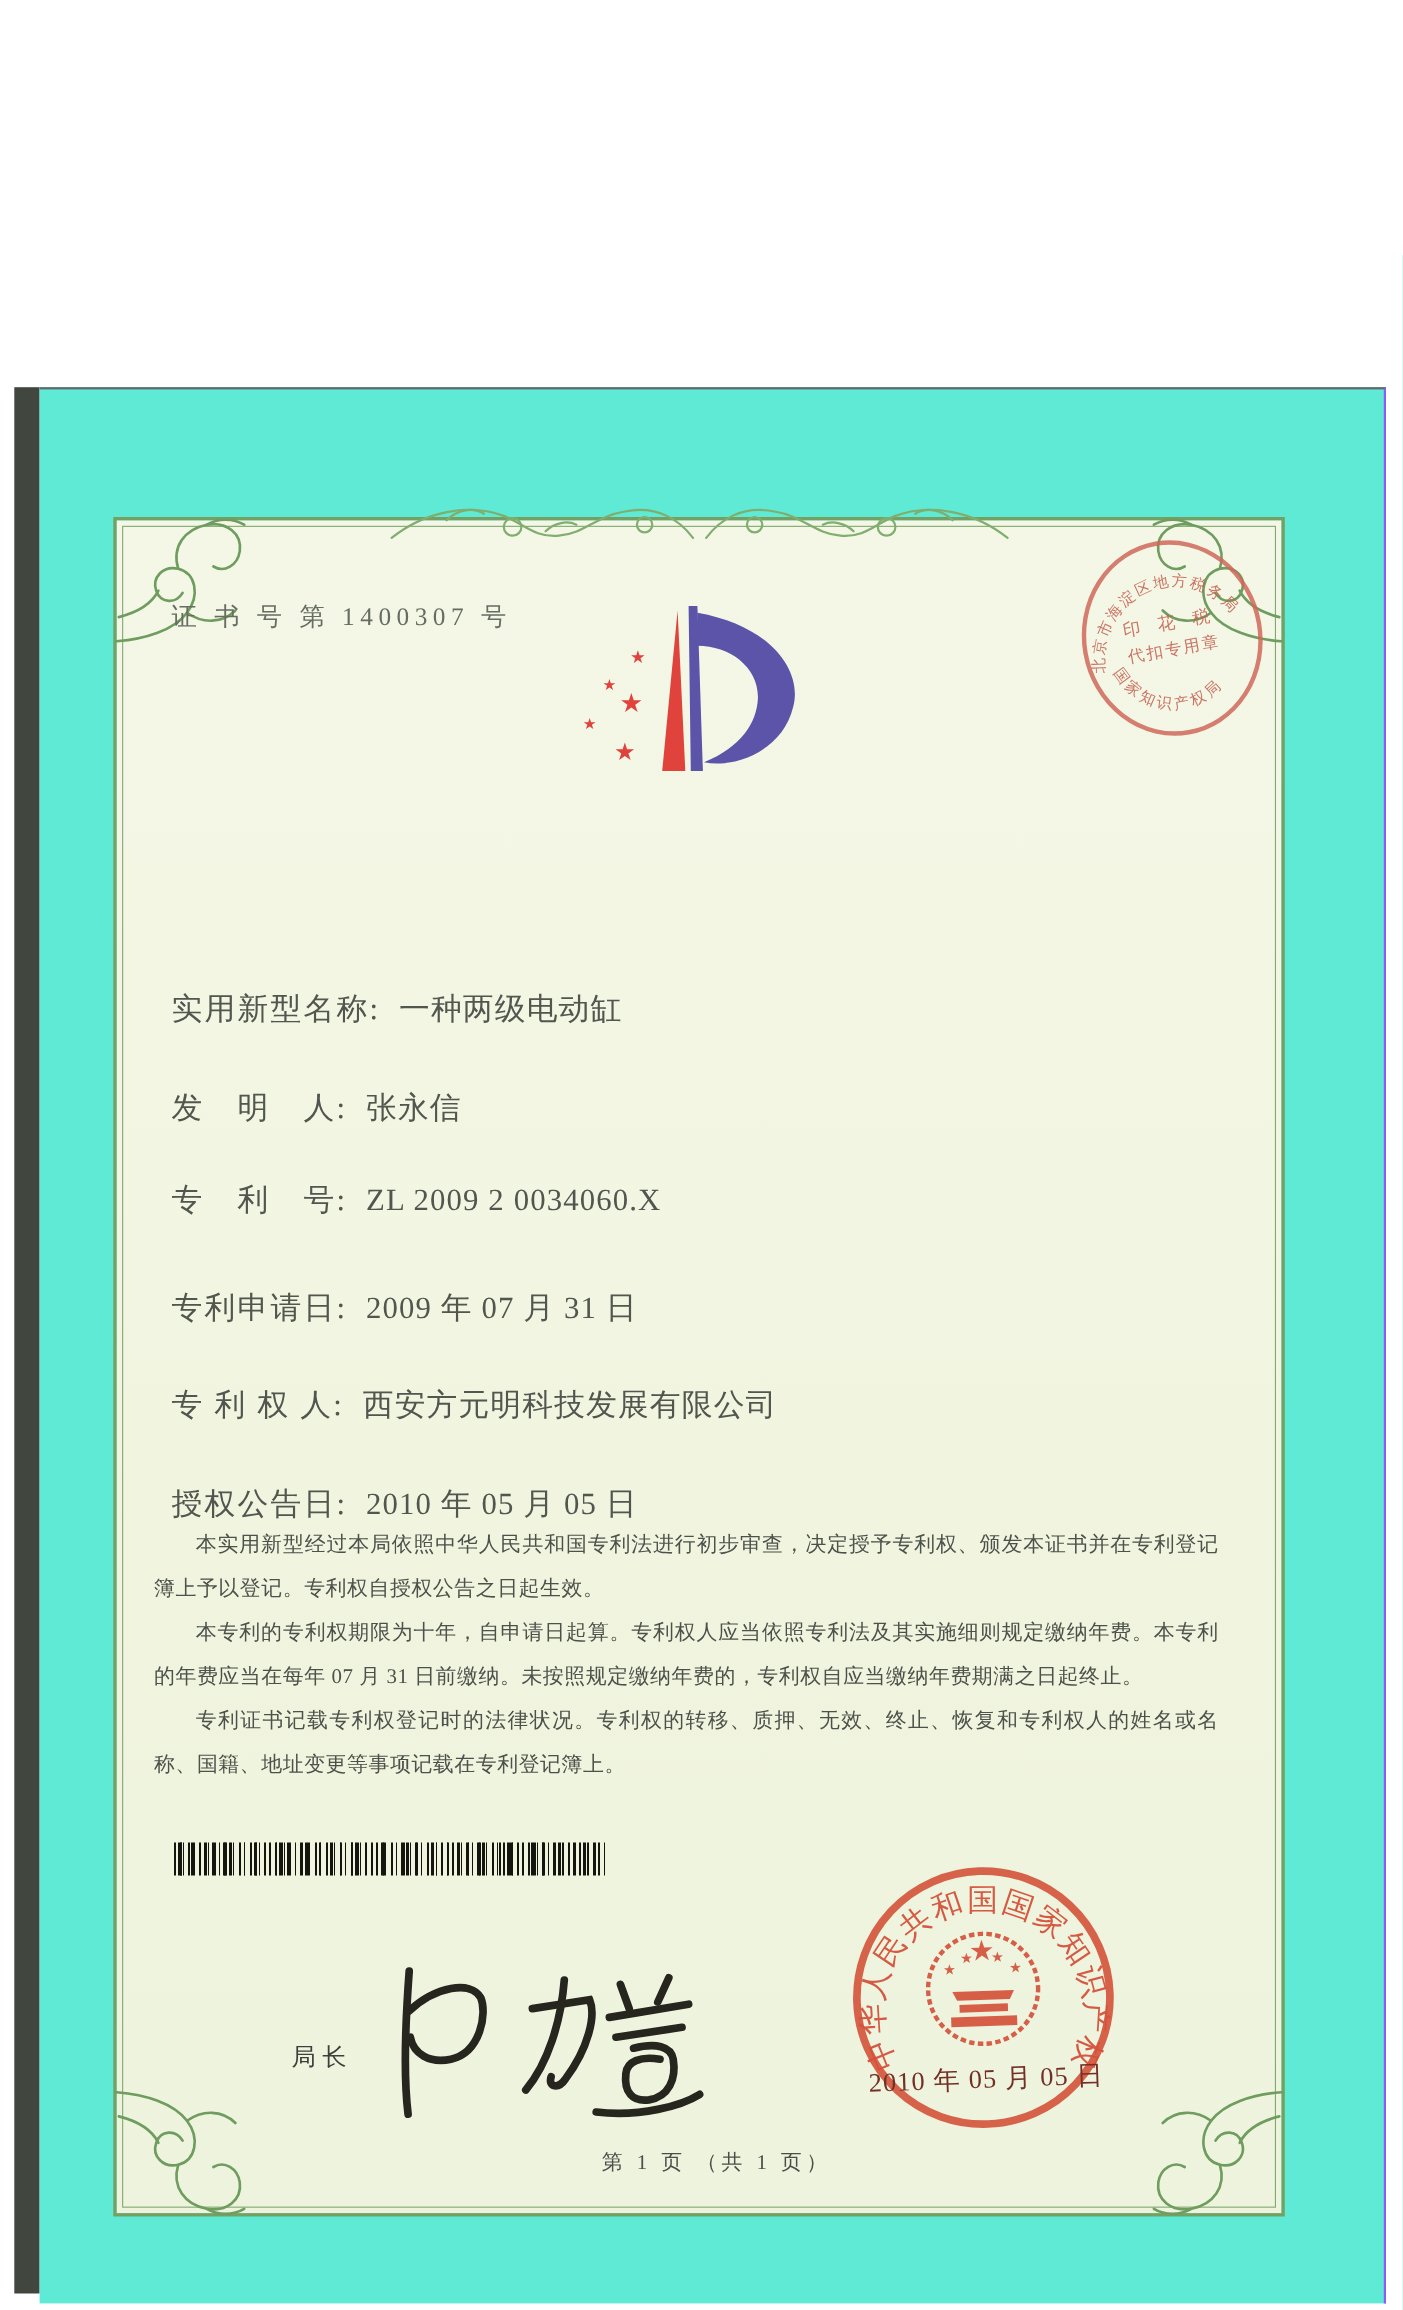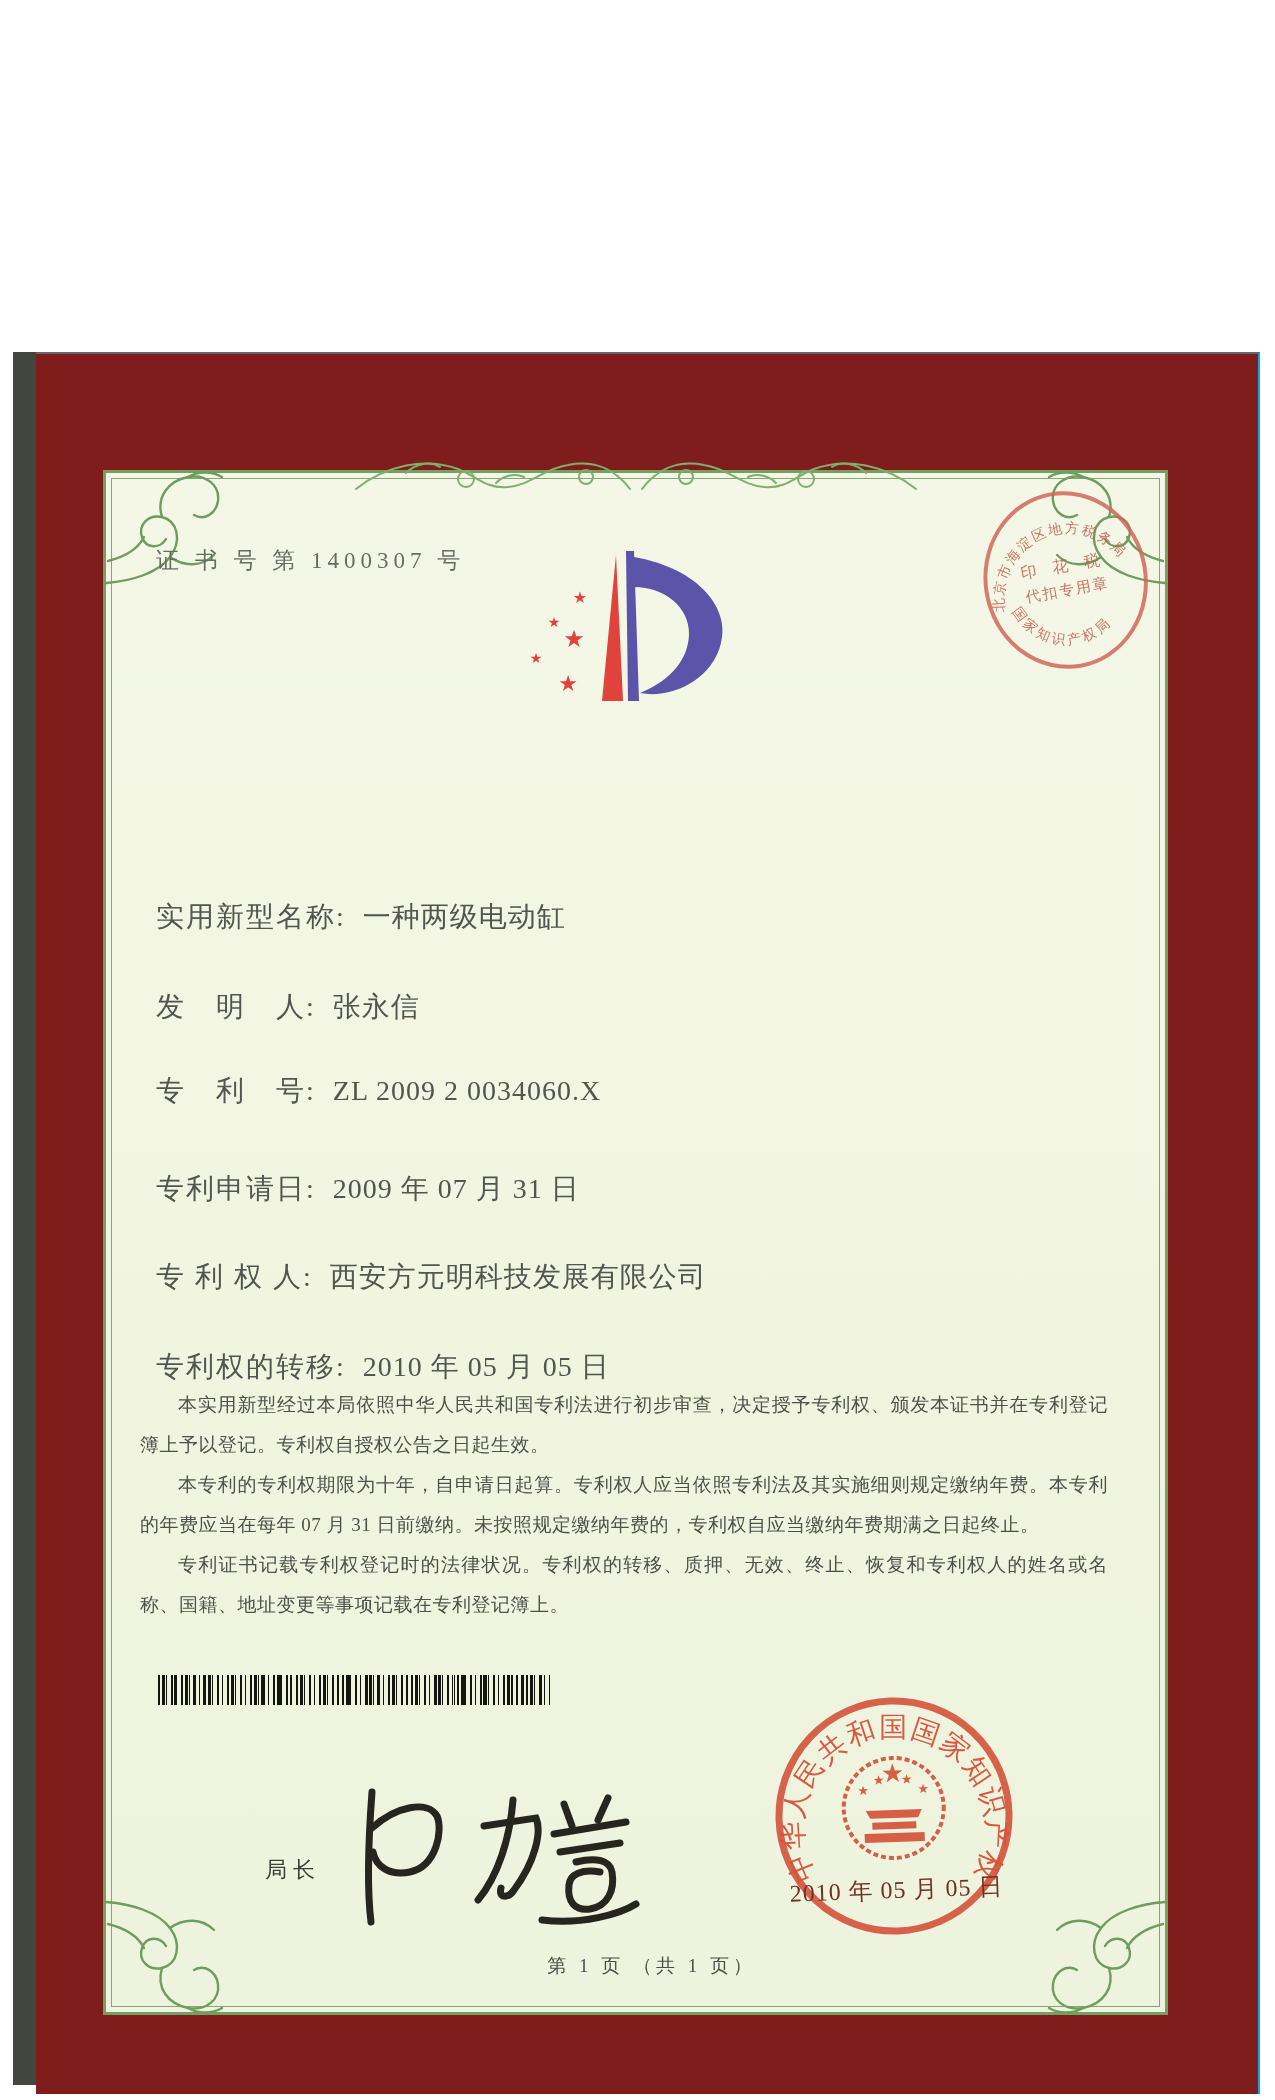--- a/index.html
+++ b/index.html
@@ -2,22 +2,22 @@
 <html><head>
 <meta charset="utf-8">
 <style>
   html,body{margin:0;padding:0;background:#ffffff;}
   body{width:1275px;height:2100px;position:relative;overflow:hidden;
        font-family:"Liberation Serif","DejaVu Serif",serif;}
   .abs{position:absolute;}
 
   
   .scan-spine{left:13px;top:352px;width:23px;height:1733px;background:#41463f;}
-  .scan-page{left:36px;top:352px;width:1222px;height:1740px;background:#7f1d1d;
-             border-top:2px solid #63666a;border-right:2px solid #0ea5e9;}
+  .scan-page{left:36px;top:352px;width:1222px;height:1740px;background:#5eead4;
+             border-top:2px solid #63666a;border-right:2px solid #8b5cf6;}
 
   
   .cert-frame{left:103px;top:468px;width:1065px;height:1545px;
               border:3px solid #74a163;background:linear-gradient(180deg,#f4f7e6 0%,#f1f5e0 55%,#eef3dd 100%);
               box-sizing:border-box;}
   .frame-inner{position:absolute;left:5px;top:5px;right:5px;bottom:5px;
                border:1px solid #7fa970;pointer-events:none;}
 
   .ornament{position:absolute;color:#6f9c5f;}
   .corner{width:150px;height:150px;}
@@ -164,21 +164,21 @@
     </div>
     <div class="abs field f3">
       <span class="lbl">专利申请日:</span>
       <span class="val">2009 年 07 月 31 日</span>
     </div>
     <div class="abs field f4">
       <span class="lbl">专 利 权 人:</span>
       <span class="val">西安方元明科技发展有限公司</span>
     </div>
     <div class="abs field f5">
-      <span class="lbl">专利权的转移:</span>
+      <span class="lbl">授权公告日:</span>
       <span class="val">2010 年 05 月 05 日</span>
     </div>
 
     <div class="abs body-text">
       <p>本实用新型经过本局依照中华人民共和国专利法进行初步审查，决定授予专利权、颁发本证书并在专利登记簿上予以登记。专利权自授权公告之日起生效。</p>
       <p>本专利的专利权期限为十年，自申请日起算。专利权人应当依照专利法及其实施细则规定缴纳年费。本专利的年费应当在每年 07 月 31 日前缴纳。未按照规定缴纳年费的，专利权自应当缴纳年费期满之日起终止。</p>
       <p>专利证书记载专利权登记时的法律状况。专利权的转移、质押、无效、终止、恢复和专利权人的姓名或名称、国籍、地址变更等事项记载在专利登记簿上。</p>
     </div>
 
     <div class="abs barcode"></div>

